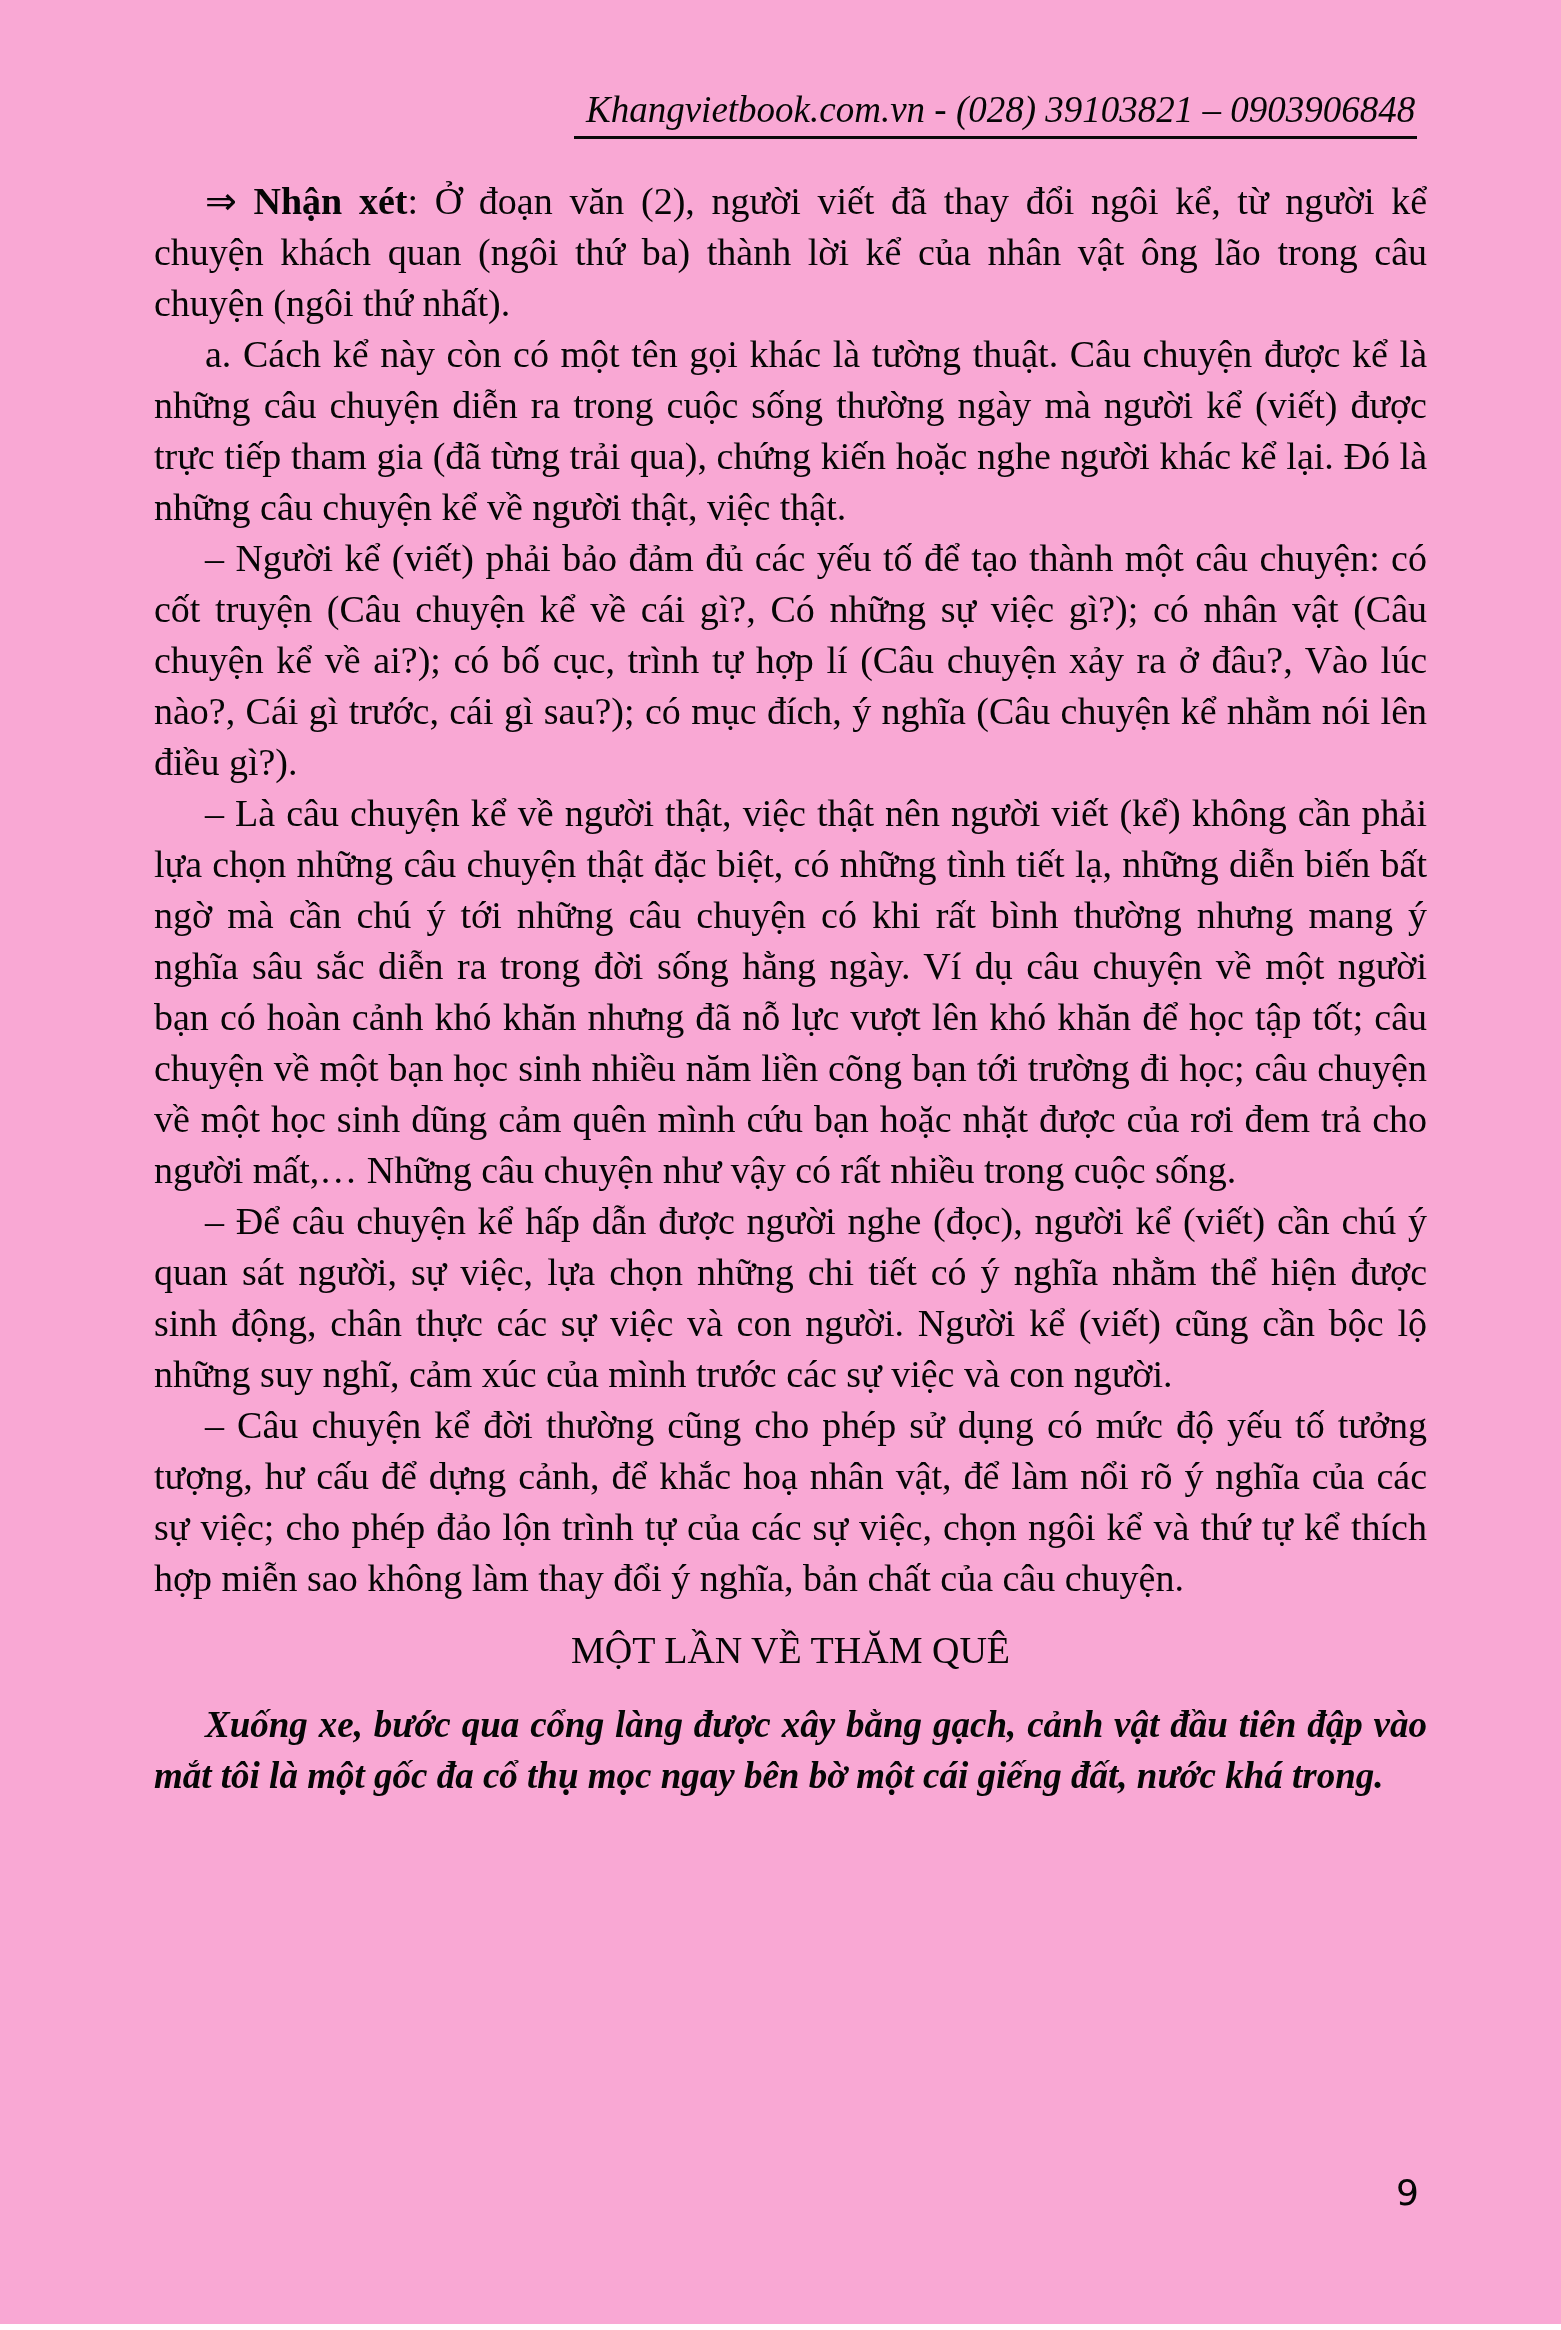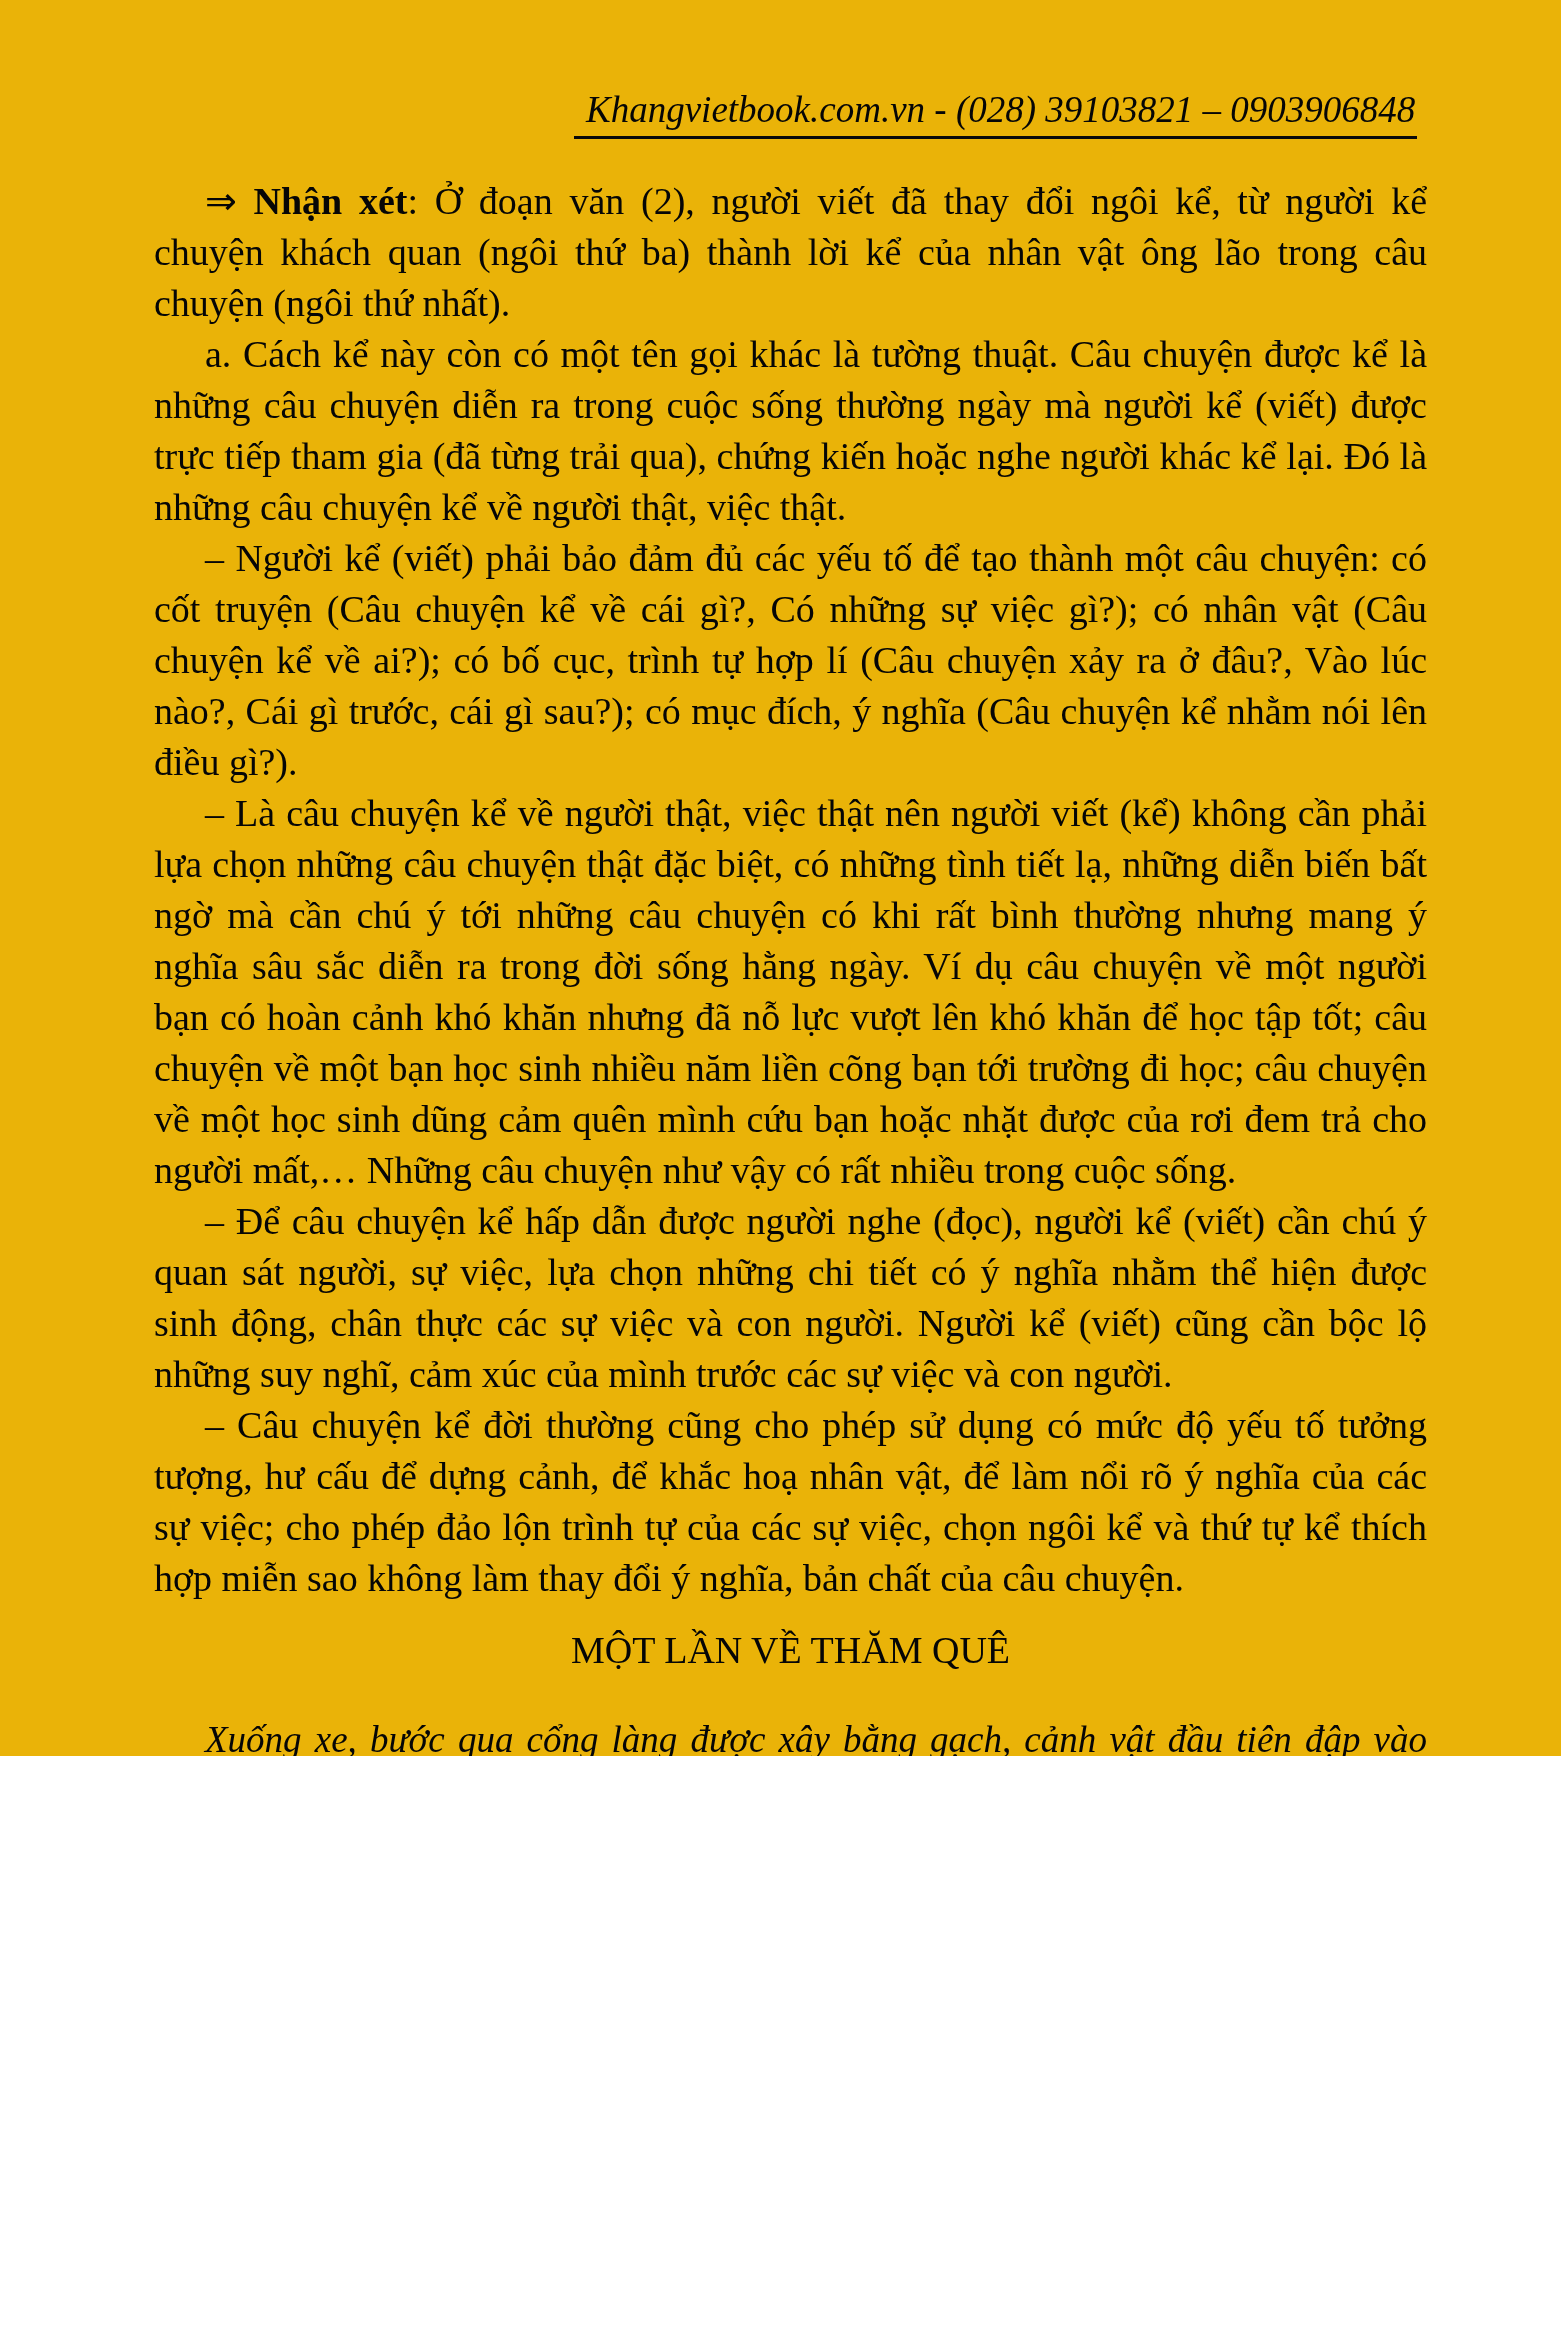--- a/index.html
+++ b/index.html
@@ -3,22 +3,22 @@
 <meta charset="utf-8">
 <style>
   html, body {
     margin: 0;
     padding: 0;
     background: #ffffff;
   }
   .page {
     position: relative;
     width: 1561px;
-    height: 1756px;
-    background: #eab308;
+    height: 2324px;
+    background: #f9a8d4;
     color: #060606;
     overflow: hidden;
   }
 
   
   .page-header {
     position: absolute;
     top: 88px;
     left: 146px;
     right: 144px;
@@ -56,22 +56,23 @@
 
   p.heading-bold { font-weight: bold; }
 
   p.story-title {
     text-align: center;
     text-indent: 0;
     margin: 21px 0 10px 0;
   }
   p.story-opening {
     font-style: italic;
-    margin-top: 38px;
+    margin-top: 23px;
     font-size: 37px;
+    font-weight: bold;
   }
 
   .page-number {
     position: absolute;
     top: 2174px;
     right: 142px;
     font-family: "DejaVu Sans", sans-serif;
     font-size: 36px;
     line-height: 38px;
   }

